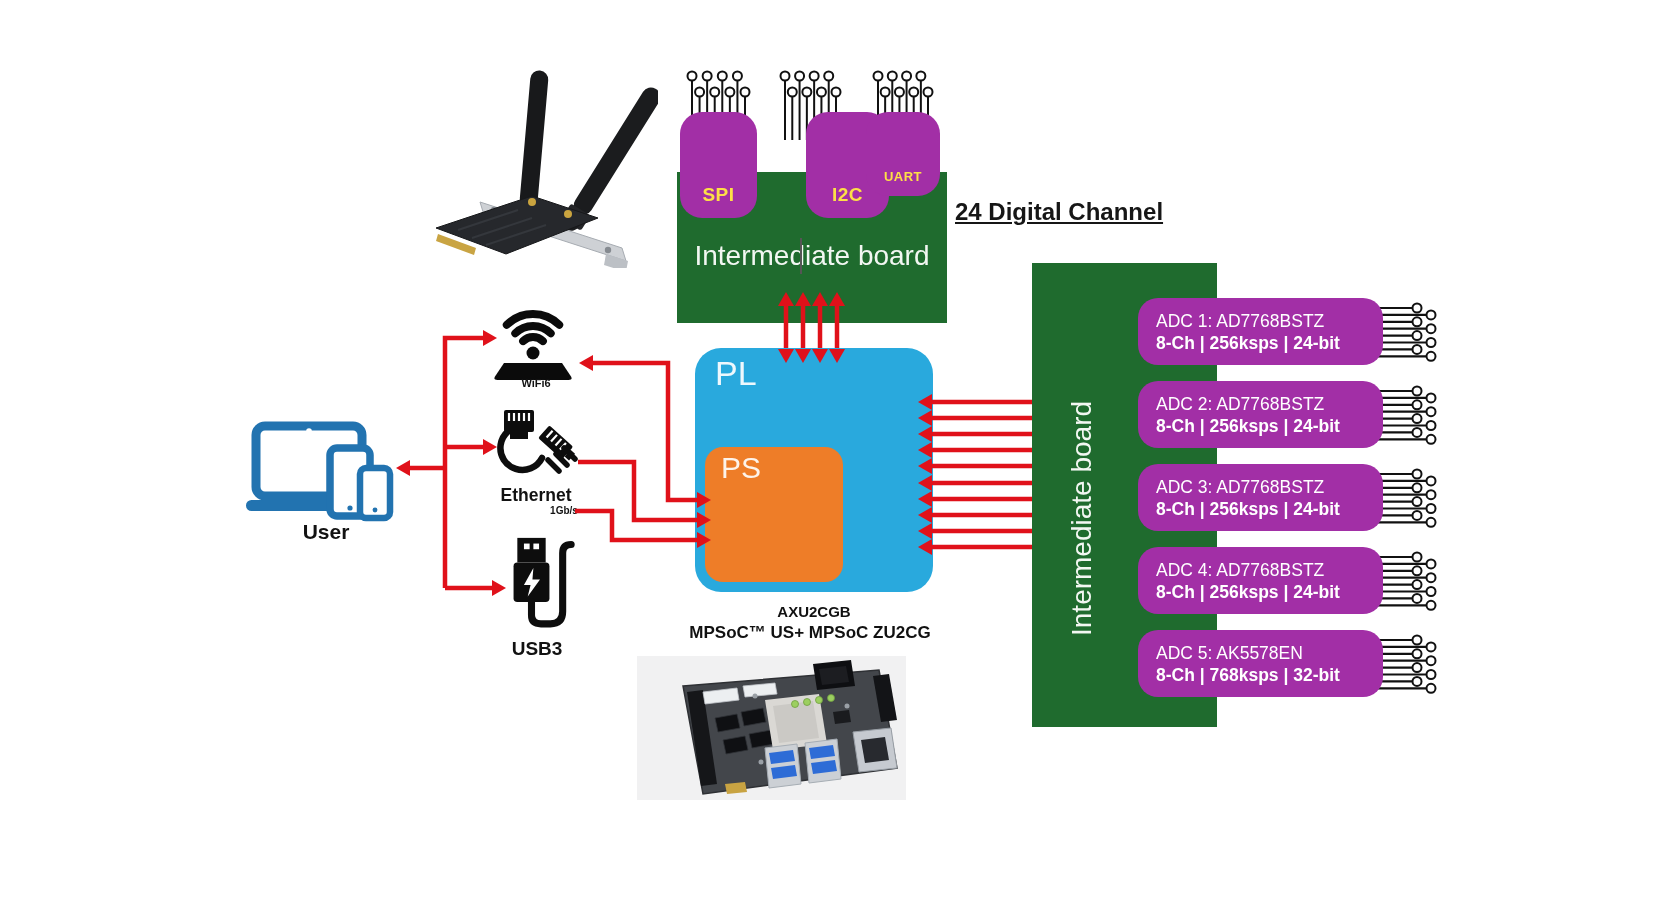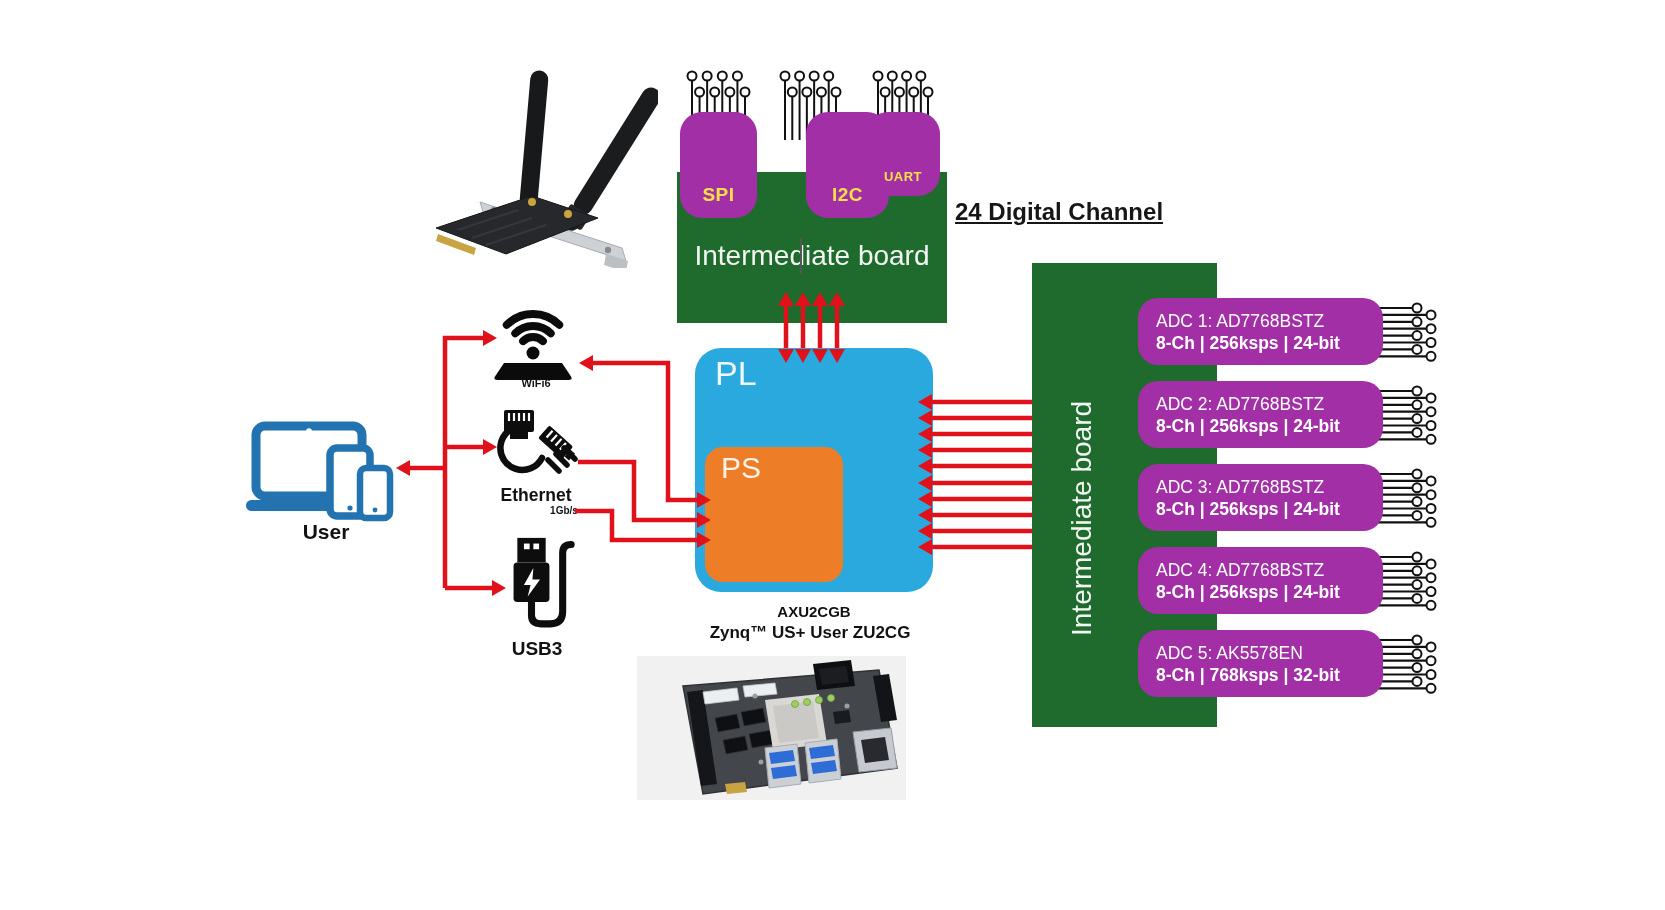--- a/index.html
+++ b/index.html
@@ -289,21 +289,21 @@
   </div>
   <div class="abs cap cap-digital">24 Digital Channel</div>
 
   <div class="abs pl">
     <div class="pltxt">PL</div>
   </div>
   <div class="abs ps">
     <div class="pstxt">PS</div>
   </div>
   <div class="abs soc-name">AXU2CGB</div>
-  <div class="abs soc-sub">Zynq™ US+ User ZU2CG</div>
+  <div class="abs soc-sub">MPSoC™ US+ MPSoC ZU2CG</div>
 
   <svg class="abs photo" style="left:637px;top:656px;z-index:2" width="269" height="144" viewBox="0 0 269 144">
     <rect x="0" y="0" width="269" height="144" fill="#f1f1f2"></rect>
     <polygon points="46,30 242,14 260,112 66,138" fill="#43464b" stroke="#2e3034" stroke-width="1.5"></polygon>
     <polygon points="50,36 66,34 80,128 64,130" fill="#151619"></polygon>
     <polygon points="236,20 252,18 260,64 244,66" fill="#131417"></polygon>
     <polygon points="176,8 214,4 218,30 180,34" fill="#0e0f12"></polygon>
     <polygon points="182,13 209,10 212,26 185,29" fill="#1c1d21"></polygon>
     <polygon points="66,36 100,32 102,44 68,48" fill="#eceff1" stroke="#c3c7cb" stroke-width="0.8"></polygon>
     <polygon points="106,30 138,27 140,38 108,41" fill="#eceff1" stroke="#c3c7cb" stroke-width="0.8"></polygon>

